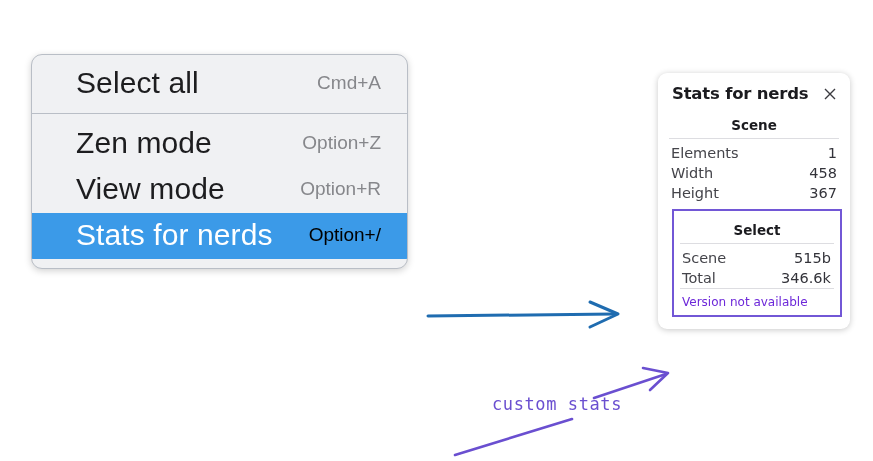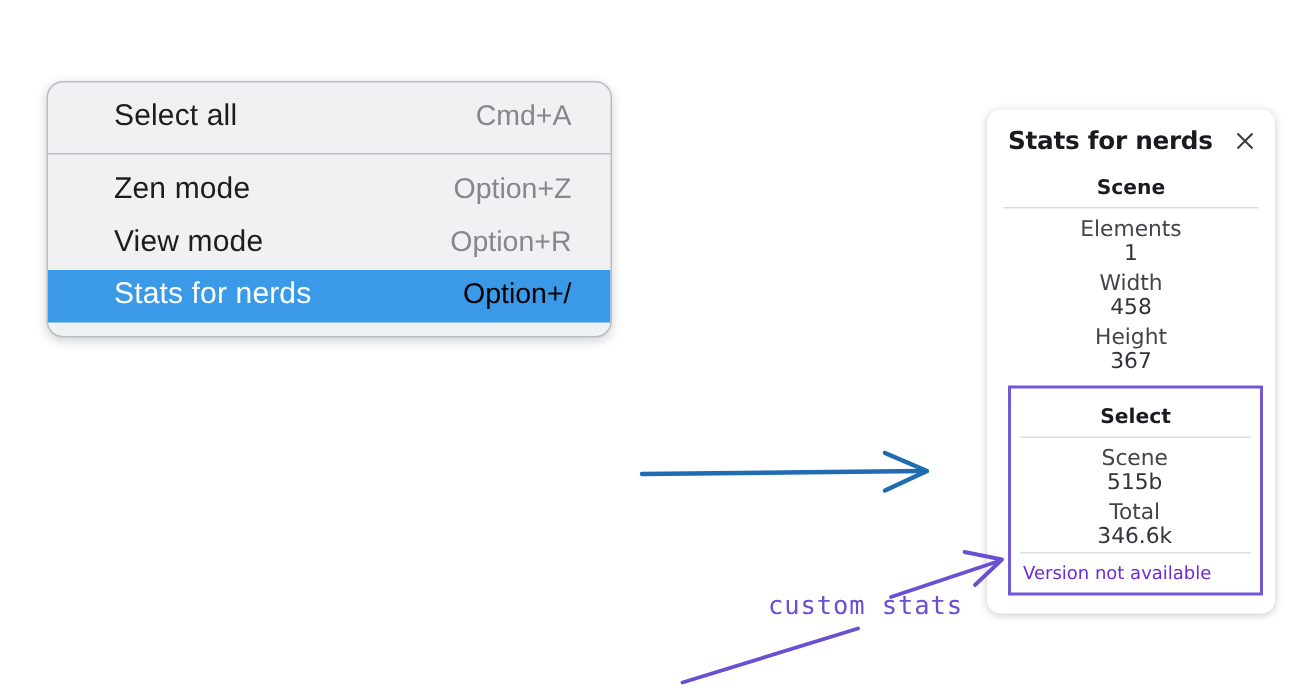--- a/index.html
+++ b/index.html
@@ -37,21 +37,21 @@
   }
   .menu-item {
     display: flex;
     align-items: center;
     justify-content: space-between;
     padding: 5px 26px 7px 44px;
     box-sizing: border-box;
     cursor: default;
   }
   .menu-item .mi-label {
-    font-size: 20px;
+    font-size: 30px;
     color: #1d1d1f;
     letter-spacing: 0.1px;
     white-space: nowrap;
   }
   .menu-item .mi-shortcut {
     font-size: 19px;
     color: #86878b;
     white-space: nowrap;
   }
   .menu-item.selected {
@@ -103,25 +103,24 @@
     padding: 1px 0 5px 0;
   }
   .hr {
     height: 1px;
     background: #dddde1;
     margin: 0 11px 4px 11px;
   }
   .stat-row {
     display: flex;
     justify-content: space-between;
-    align-items: center;
+    align-items: flex-end;
     padding: 2px 13px 2px 13px;
     font-size: 14.5px;
     color: #44444a;
-    flex-direction: column;
   }
   .stat-row .sv { color: #33333a; }
 
   
   #custom-stats-box {
     border: 2px solid #7257d6;
     margin: 6px 8px 0 14px;
     padding: 4px 0 6px 0;
     box-sizing: border-box;
   }
@@ -136,21 +135,21 @@
 
   
   #annotations {
     position: absolute;
     left: 0; top: 0;
     width: 873px; height: 461px;
     pointer-events: none;
   }
   #annotation-label {
     position: absolute;
-    left: 512px;
+    left: 492px;
     top: 394px;
     font-family: "DejaVu Sans Mono", monospace;
     font-size: 17px;
     color: #6a4fd0;
     letter-spacing: 0.6px;
     white-space: nowrap;
   }
 </style>
 </head>
 <body>

